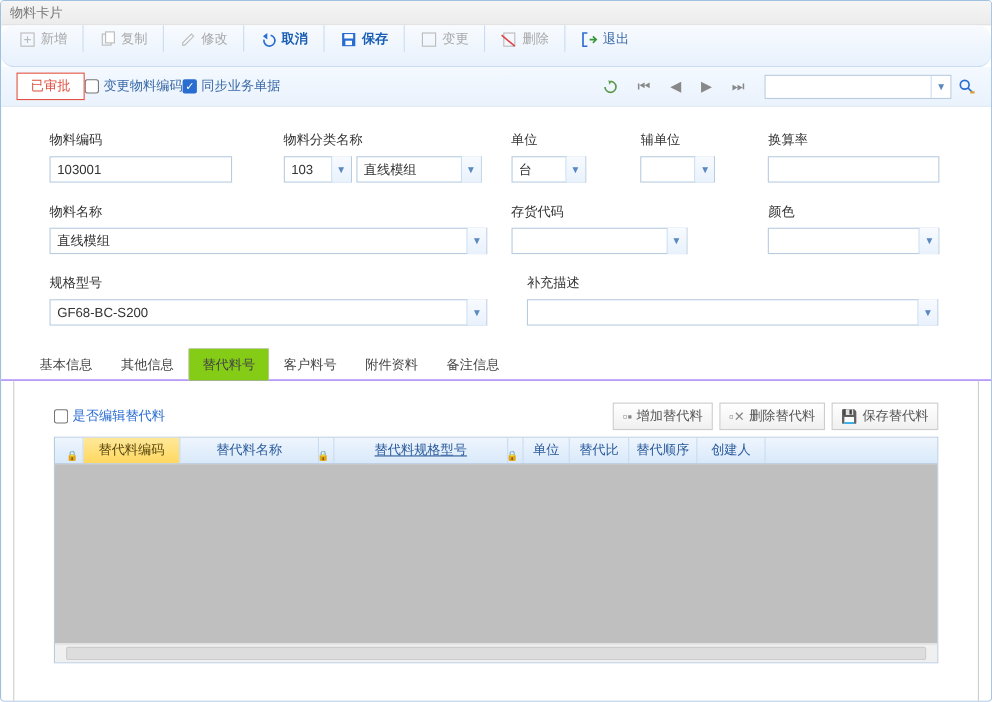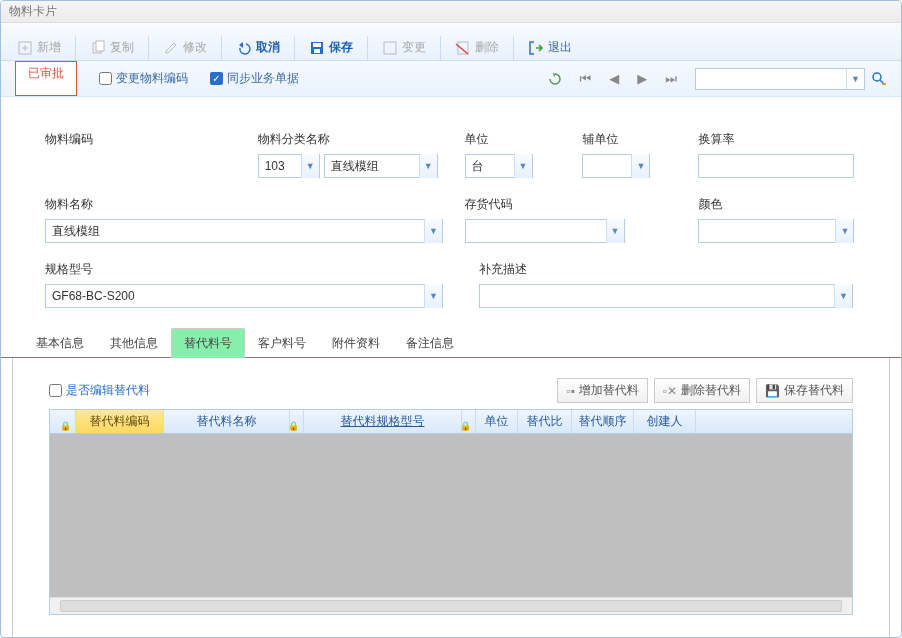--- a/index.html
+++ b/index.html
@@ -1,57 +1,57 @@
 <!DOCTYPE html>
 <html><head>
 <meta charset="utf-8">
 <style>
 * { box-sizing: border-box; margin: 0; padding: 0; }
 body { font-family: "Microsoft YaHei", Arial, sans-serif; font-size: 12px; color: #333; background: #fff; }
 .window { width: 902px; height: 638px; border: 1px solid #a0c0e0; border-radius: 4px; overflow: hidden; position: relative; }
 .titlebar { height: 22px; background: linear-gradient(#f5f5f5,#ececec); padding: 2px 8px; color: #777; display: flex; align-items: center; border-bottom: 1px solid #ddd; }
-.toolbar { height: 38px; background: linear-gradient(#f8fbff,#e8f1fc); border-bottom: 1px solid #c9dcf1; display: flex; align-items: flex-end; padding: 0 8px; gap: 4px; }
+.toolbar { height: 38px; background: linear-gradient(#f8fbff,#e8f1fc); border-bottom: 1px solid #c9dcf1; display: flex; align-items: flex-start; padding: 0 8px; gap: 4px; border-radius: 12px; }
 .tbtn { display: flex; align-items: center; gap: 4px; padding: 4px 8px; color: #3a6aa8; cursor: pointer; border-radius: 3px; }
 .tbtn.disabled { color: #a8a8a8; }
 .tbtn.primary { color: #1a5fb4; font-weight: bold; }
 .tbtn .icon { width: 16px; height: 16px; display: inline-flex; align-items: center; justify-content: center; }
 .sep { width: 1px; height: 24px; background: #c9dcf1; margin: 0 2px; }
-.secondbar { height: 36px; background: linear-gradient(#f4f9ff,#eaf2fc); border-bottom: 1px solid #d8e6f5; display: flex; padding: 0 14px; gap: 22px; }
+.secondbar { height: 36px; background: linear-gradient(#f4f9ff,#eaf2fc); border-bottom: 1px solid #d8e6f5; display: flex; align-items: center; padding: 0 14px; }
 .status-btn { border: 1px solid #e05040; color: #e05040; padding: 3px 12px; background: #fff; }
 .chk { display: flex; align-items: center; gap: 4px; color: #3a6aa8; }
 .chk input { width: 13px; height: 13px; }
 .chk.checked .box-checked { width: 13px; height: 13px; background: #2a6dd1; border-radius: 2px; display: inline-flex; align-items: center; justify-content: center; color: #fff; font-size: 10px; }
 .nav-icons { margin-left: auto; display: flex; align-items: center; gap: 18px; }
 .nav-icons .nbtn { color: #888; cursor: pointer; font-size: 13px; }
 .nav-search { display: flex; align-items: center; gap: 6px; }
 .nav-search .combo { width: 170px; height: 22px; border: 1px solid #b8cce0; background: #fff; display: flex; align-items: center; }
 .nav-search .combo .dd { width: 18px; height: 100%; border-left: 1px solid #cbdff2; display: flex; align-items: center; justify-content: center; color: #5a88c0; font-size: 9px; margin-left: auto; }
 .form-area { padding: 22px 44px 10px 44px; }
-.form-row { display: flex; gap: 0; margin-bottom: 18px; margin-top: 12px; }
+.form-row { display: flex; gap: 0; margin-bottom: 18px; }
 .fcol { }
 .fcol.l1 { width: 220px; }
 .fcol.l2 { width: 214px; }
 .fcol.l3 { width: 122px; }
 .fcol.l4 { width: 120px; }
 .fcol.l5 { width: 164px; }
 .flabel { color: #333; margin-bottom: 6px; display: block; }
 .input, .select { height: 24px; border: 1px solid #b8cce0; background: #fff; padding: 0 6px; display: flex; align-items: center; }
 .input { width: 166px; }
 .select { display: flex; }
 .select .val { flex: 1; }
 .select .dd { width: 18px; margin: -1px -6px -1px 0; height: 24px; border-left: 1px solid #cbdff2; background: linear-gradient(#f8fbff,#e8f1fc); display: flex; align-items: center; justify-content: center; color: #5a88c0; font-size: 9px; }
 .pair { display: flex; gap: 4px; }
 .pair .select:first-child { width: 62px; }
 .pair .select:last-child { width: 114px; }
 .w-small { width: 68px; }
 .w-full { width: 398px; }
 .w-wide { width: 374px; }
 .tab-strip { display: flex; border-bottom: 1px solid #8b5cf6; padding: 0 22px; margin-top: 4px; }
 .tab { padding: 6px 12px; color: #444; cursor: pointer; border: 1px solid transparent; border-bottom: none; background: transparent; margin-bottom: -1px; }
-.tab.active { border-color: #ccc; background: #86efac; border-radius: 2px 2px 0 0; }
+.tab.active { border-color: #ccc; background: #84cc16; border-radius: 2px 2px 0 0; }
 .tab-body { border: 1px solid #ccc; border-top: none; margin: 0 11px 12px 11px; padding: 20px 36px 12px 36px; height: 298px; }
 .sub-toolbar { display: flex; align-items: center; margin-bottom: 6px; }
 .sub-toolbar .right { margin-left: auto; display: flex; gap: 6px; }
 .sbtn { border: 1px solid #ccc; background: linear-gradient(#fff,#f0f0f0); padding: 3px 8px; color: #555; display: flex; align-items: center; gap: 4px; cursor: pointer; font-size: 12px; }
 .grid { border: 1px solid #b8cce0; height: 206px; display: flex; flex-direction: column; }
 .grid-head { display: flex; background: linear-gradient(#eef5fd,#d9e9fa); height: 24px; border-bottom: 1px solid #b8cce0; }
 .gh { border-right: 1px solid #c9dcf1; display: flex; align-items: center; justify-content: center; color: #2a5a9a; position: relative; }
 .gh.highlight { background: linear-gradient(#ffe89a,#ffd860); color: #5a4a10; }
 .gh .lock { position: absolute; right: 3px; bottom: 2px; color: #7a9ac8; font-size: 9px; }
 .grid-body { flex: 1; background: #bfbfbf; }
@@ -182,20 +182,23 @@
             </svg>
           </span>
       </div>
     </div>
   </div>
 
   <div class="form-area">
     <div class="form-row">
       <div class="fcol l1">
           <span class="flabel">物料编码</span>
+          <div class="input">
+            <span>103001</span>
+          </div>
         </div>
       <div class="fcol l2">
           <span class="flabel">物料分类名称</span>
           <div class="pair">
             <div class="select">
               <span class="val">103</span>
               <span class="dd">▼</span>
             </div>
             <div class="select">
               <span class="val">直线模组</span>

